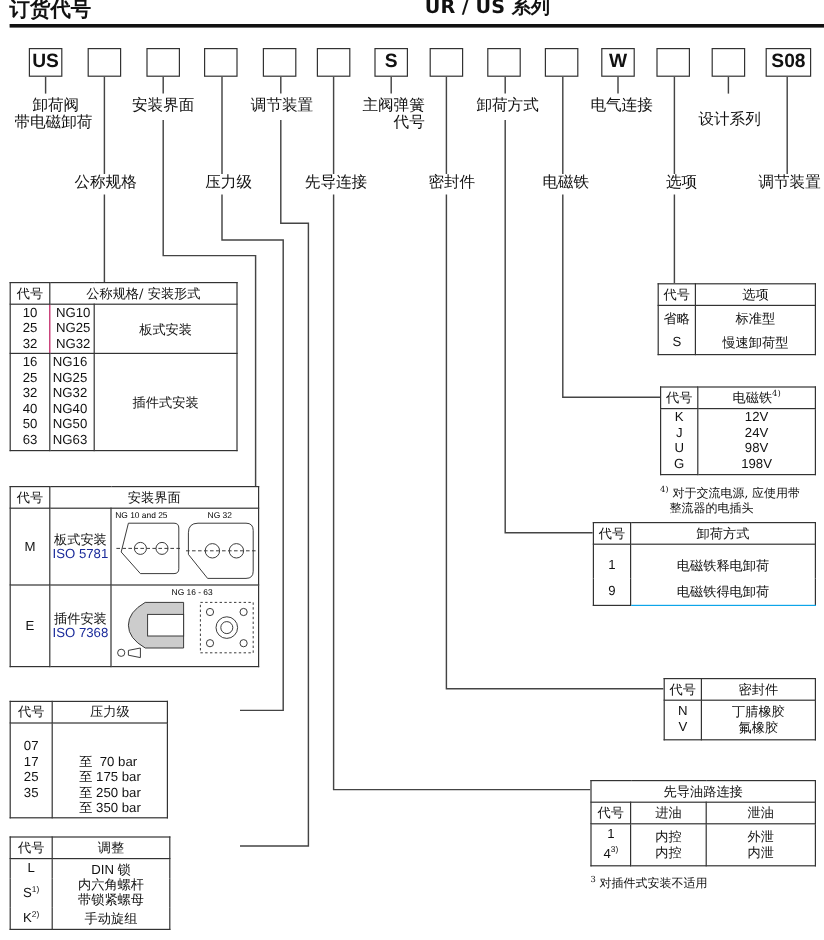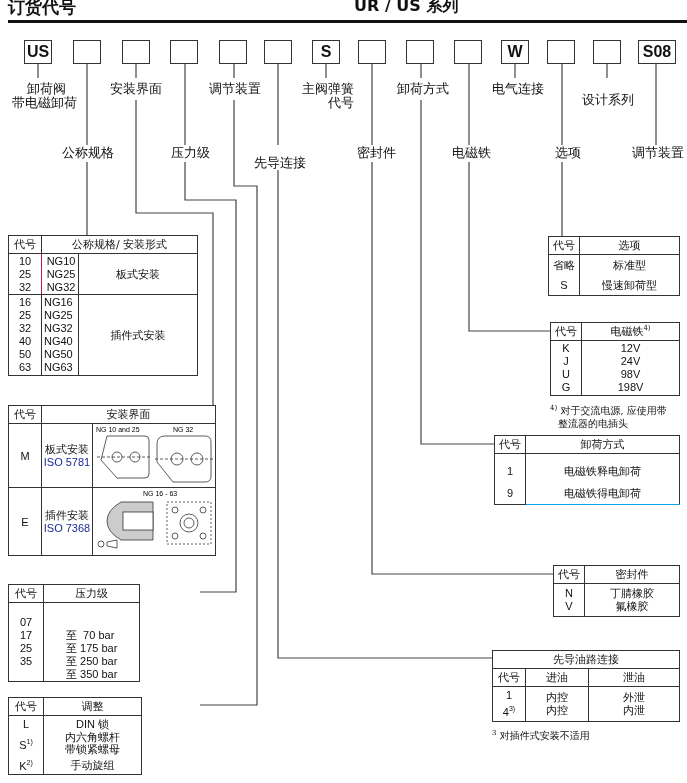--- a/index.html
+++ b/index.html
@@ -87,21 +87,21 @@
 <div class="lbl" style="left:300px;top:82px;width:54px">
   <div>主阀弹簧</div>
     <div>代号</div>
 </div>
 <div class="lbl" style="left:395px;top:82px;width:54px">卸荷方式</div>
 <div class="lbl" style="left:488px;top:82px;width:56px">电气连接</div>
 <div class="lbl" style="left:582px;top:93px;width:52px">设计系列</div>
 
 <div class="lbl" style="left:60px;top:146px;width:54px">公称规格</div>
 <div class="lbl" style="left:160px;top:146px;width:50px">压力级</div>
-<div class="lbl" style="left:252px;top:156px;width:54px">先导连接</div>
+<div class="lbl" style="left:252px;top:146px;width:54px">先导连接</div>
 <div class="lbl" style="left:350px;top:146px;width:46px">密封件</div>
 <div class="lbl" style="left:447px;top:146px;width:44px">电磁铁</div>
 <div class="lbl" style="left:545px;top:146px;width:36px">选项</div>
 <div class="lbl" style="left:630px;top:146px;width:54px">调节装置</div>
 
 <table class="t" style="left:8px;top:235px;width:190px">
   <tbody>
       <tr>
         <th style="width:32px">代号</th>
       <th colspan="2">公称规格/ 安装形式</th>

